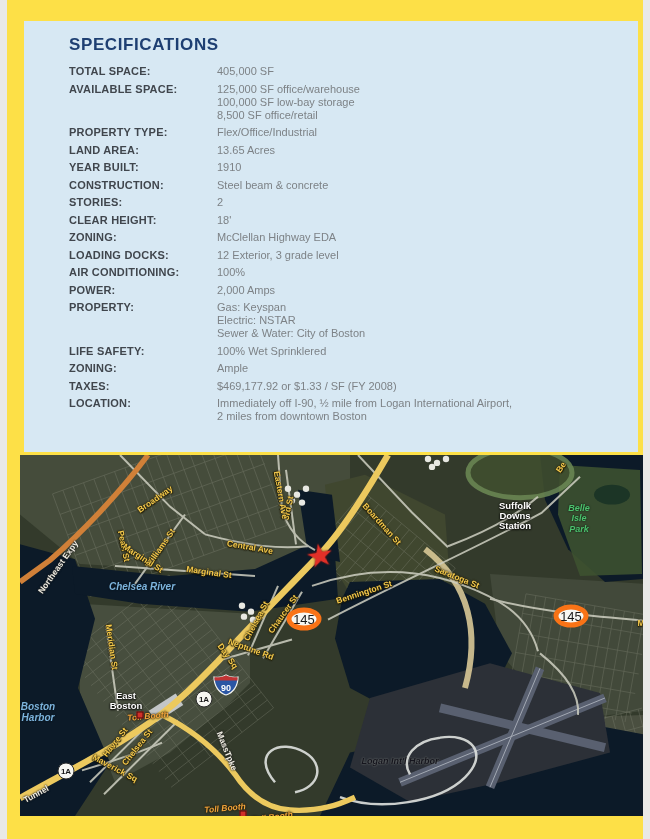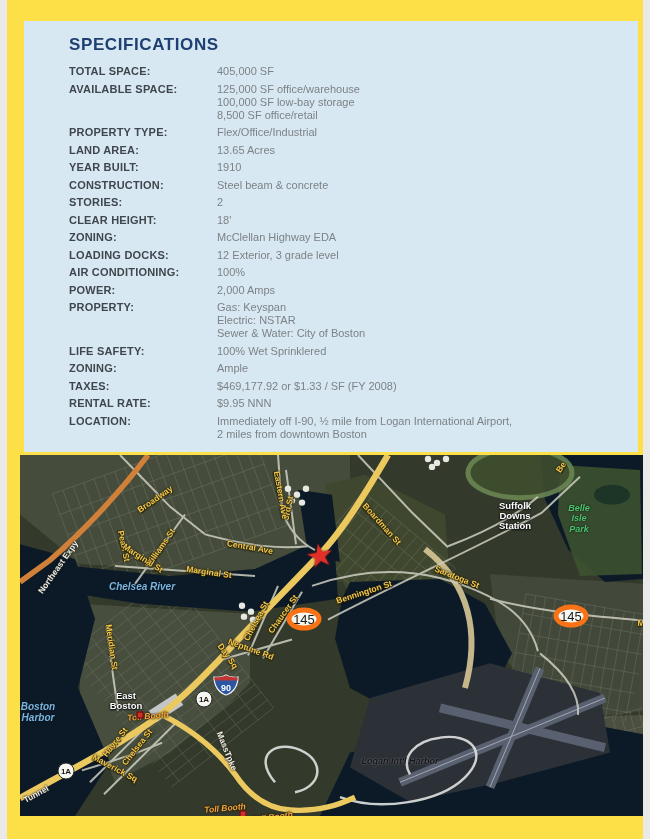--- a/index.html
+++ b/index.html
@@ -179,26 +179,20 @@
         <div class="spec-row">
           <div class="spec-label">ZONING:</div>
           <div class="spec-values">
             <div class="spec-value-line">Ample</div>
           </div>
         </div>
         <div class="spec-row">
           <div class="spec-label">TAXES:</div>
           <div class="spec-values">
             <div class="spec-value-line">$469,177.92 or $1.33 / SF (FY 2008)</div>
-          </div>
-        </div>
-        <div class="spec-row">
-          <div class="spec-label">RENTAL RATE:</div>
-          <div class="spec-values">
-            <div class="spec-value-line">$9.95 NNN</div>
           </div>
         </div>
         <div class="spec-row">
           <div class="spec-label">LOCATION:</div>
           <div class="spec-values">
             <div class="spec-value-line">Immediately off I-90, ½ mile from Logan International Airport,</div>
             <div class="spec-value-line">2 miles from downtown Boston</div>
           </div>
         </div>
       </div>

